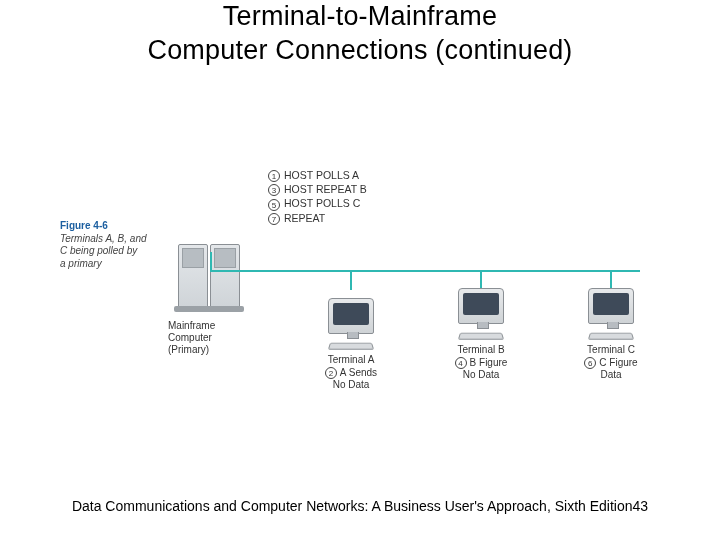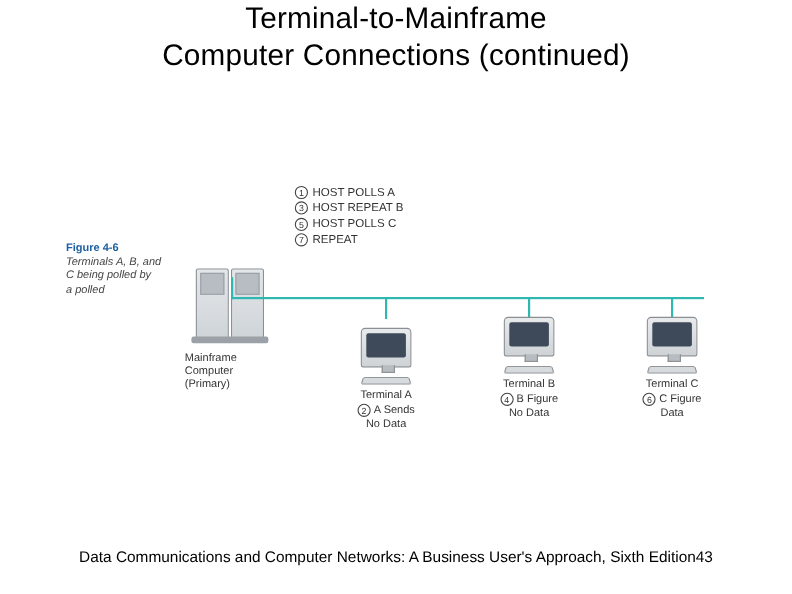--- a/index.html
+++ b/index.html
@@ -210,21 +210,21 @@
   <span>Computer Connections (continued)</span>
 </h1>
 
 <div class="figure-wrap">
 
   <div class="fig-label-block">
     <div class="fig-number">Figure 4-6</div>
     <div class="fig-caption">
       <span>Terminals A, B, and</span><br>
       <span>C being polled by</span><br>
-      <span>a polled</span>
+      <span>a primary</span>
     </div>
   </div>
 
   <div class="diagram">
 
     <div class="poll-list">
       <div class="row"><span class="circ">1</span><span>HOST POLLS  A</span></div>
       <div class="row"><span class="circ">3</span><span>HOST REPEAT  B</span></div>
       <div class="row"><span class="circ">5</span><span>HOST POLLS  C</span></div>
       <div class="row"><span class="circ">7</span><span>REPEAT</span></div>

